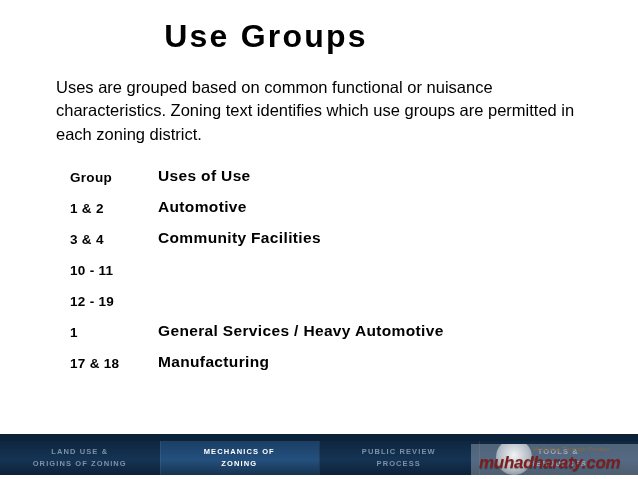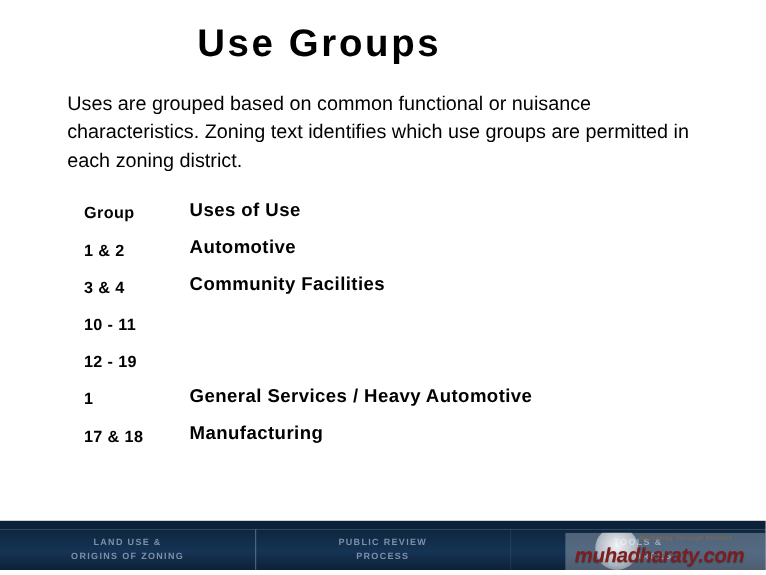--- a/index.html
+++ b/index.html
@@ -233,20 +233,21 @@
       <span class="col-type">Manufacturing</span>
     </div>
 
   </div>
 
   <div class="footer">
     <div class="footer-topstrip"></div>
 
     <div class="footer-bar">
       <div class="footer-seg">LAND USE &amp;<br>ORIGINS OF ZONING</div>
+      <div class="footer-seg active">MECHANICS OF<br>ZONING</div>
       <div class="footer-seg">PUBLIC REVIEW<br>PROCESS</div>
       <div class="footer-seg">TOOLS &amp;<br>RESOURCES</div>
     </div>
 
     <div class="footer-bottomstrip"></div>
   </div>
 
   <div class="watermark">
     <div class="wm-plate"></div>
     <div class="wm-circle"></div>

